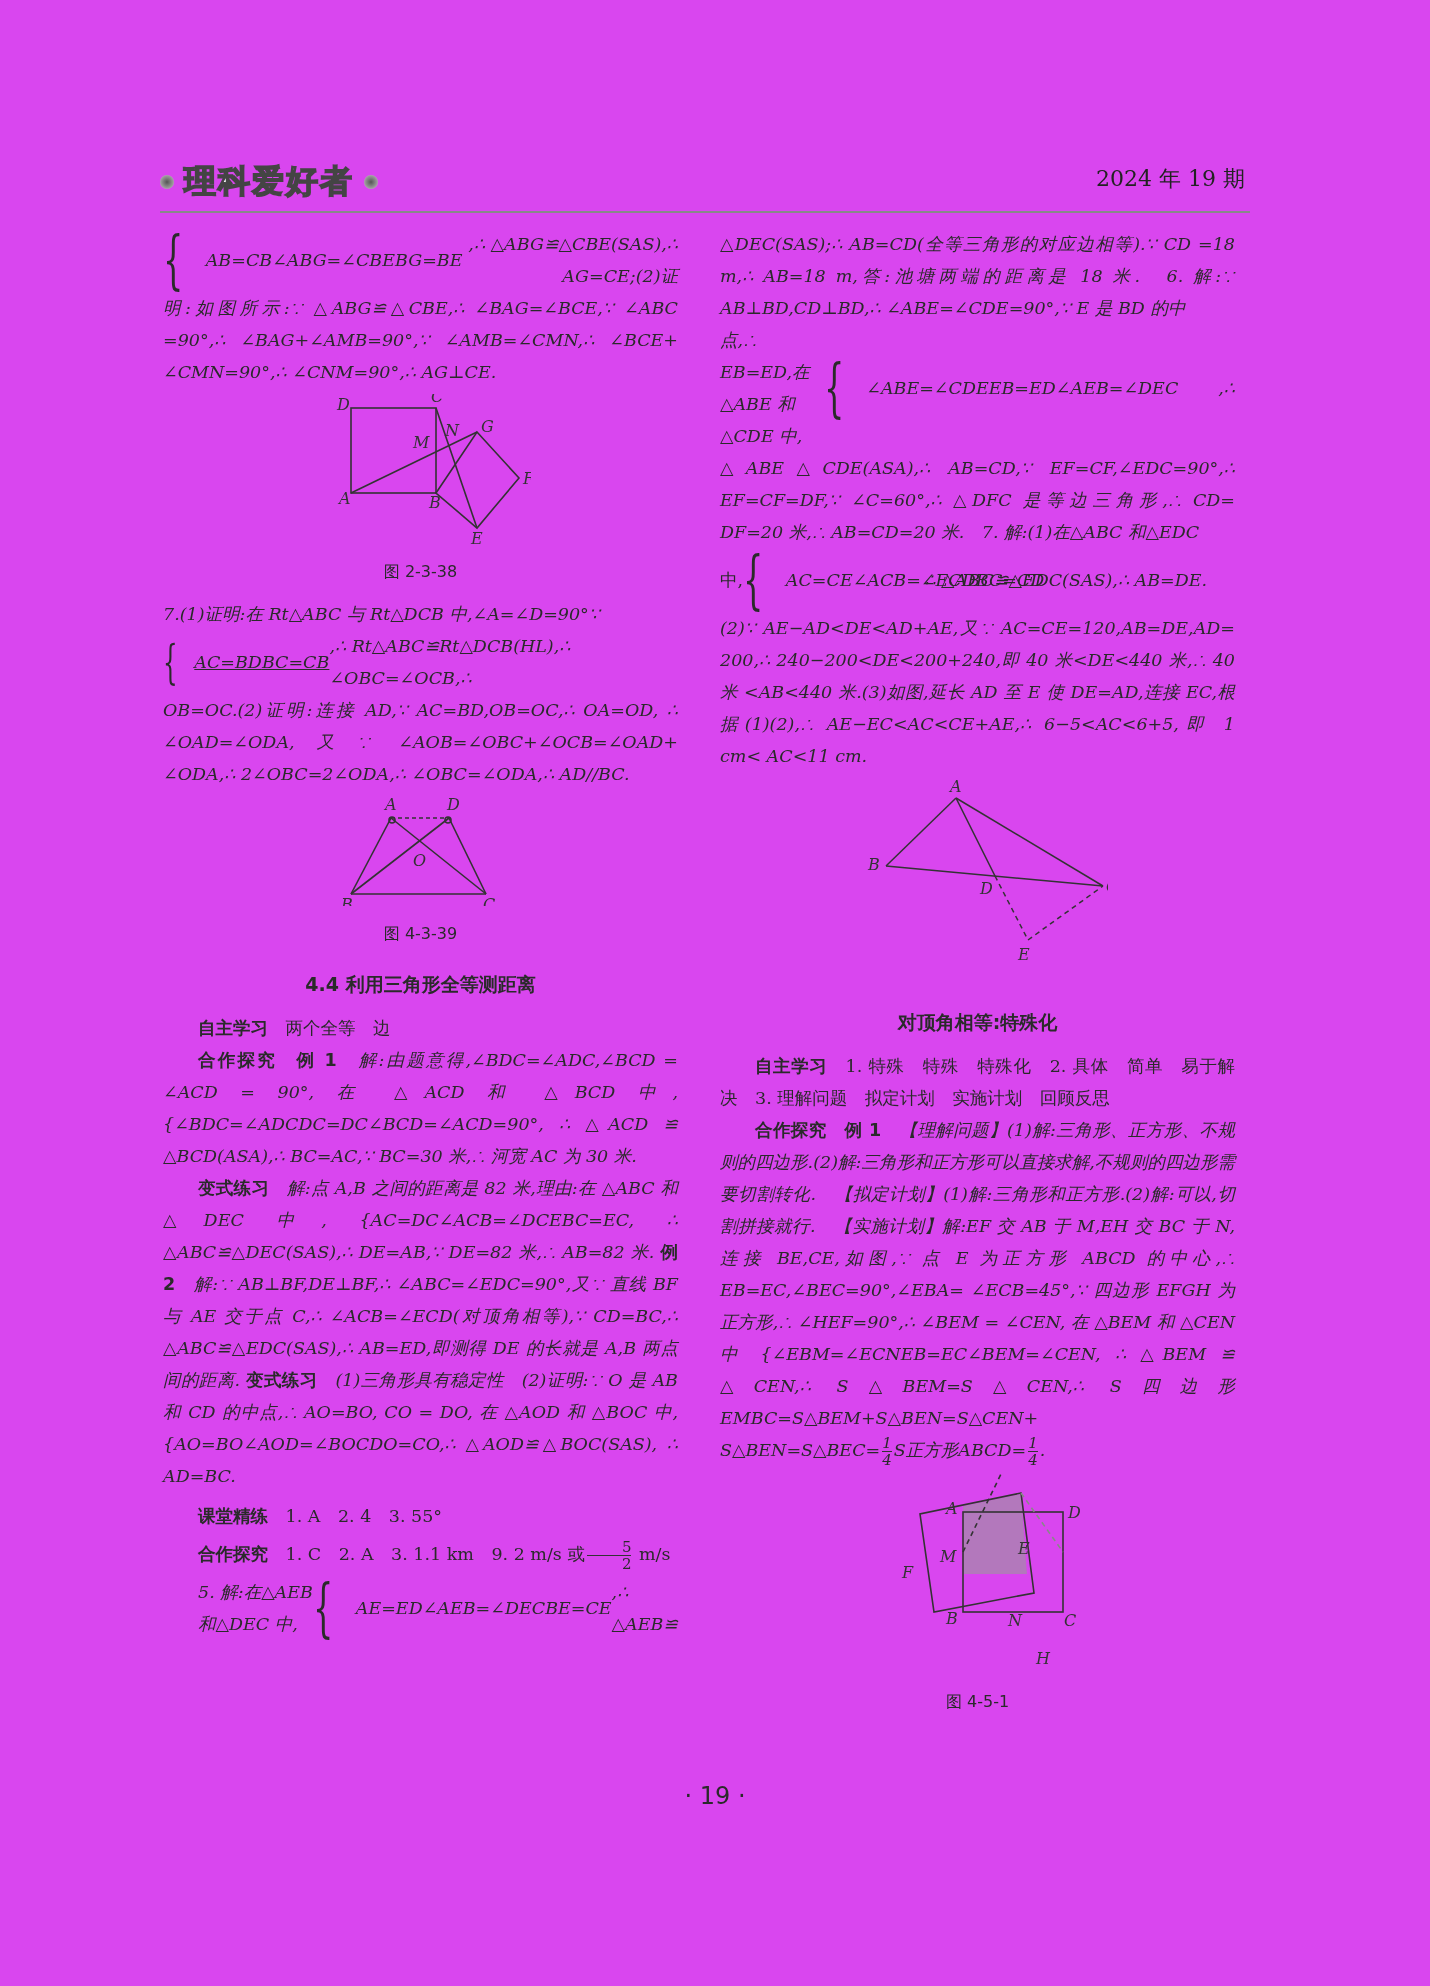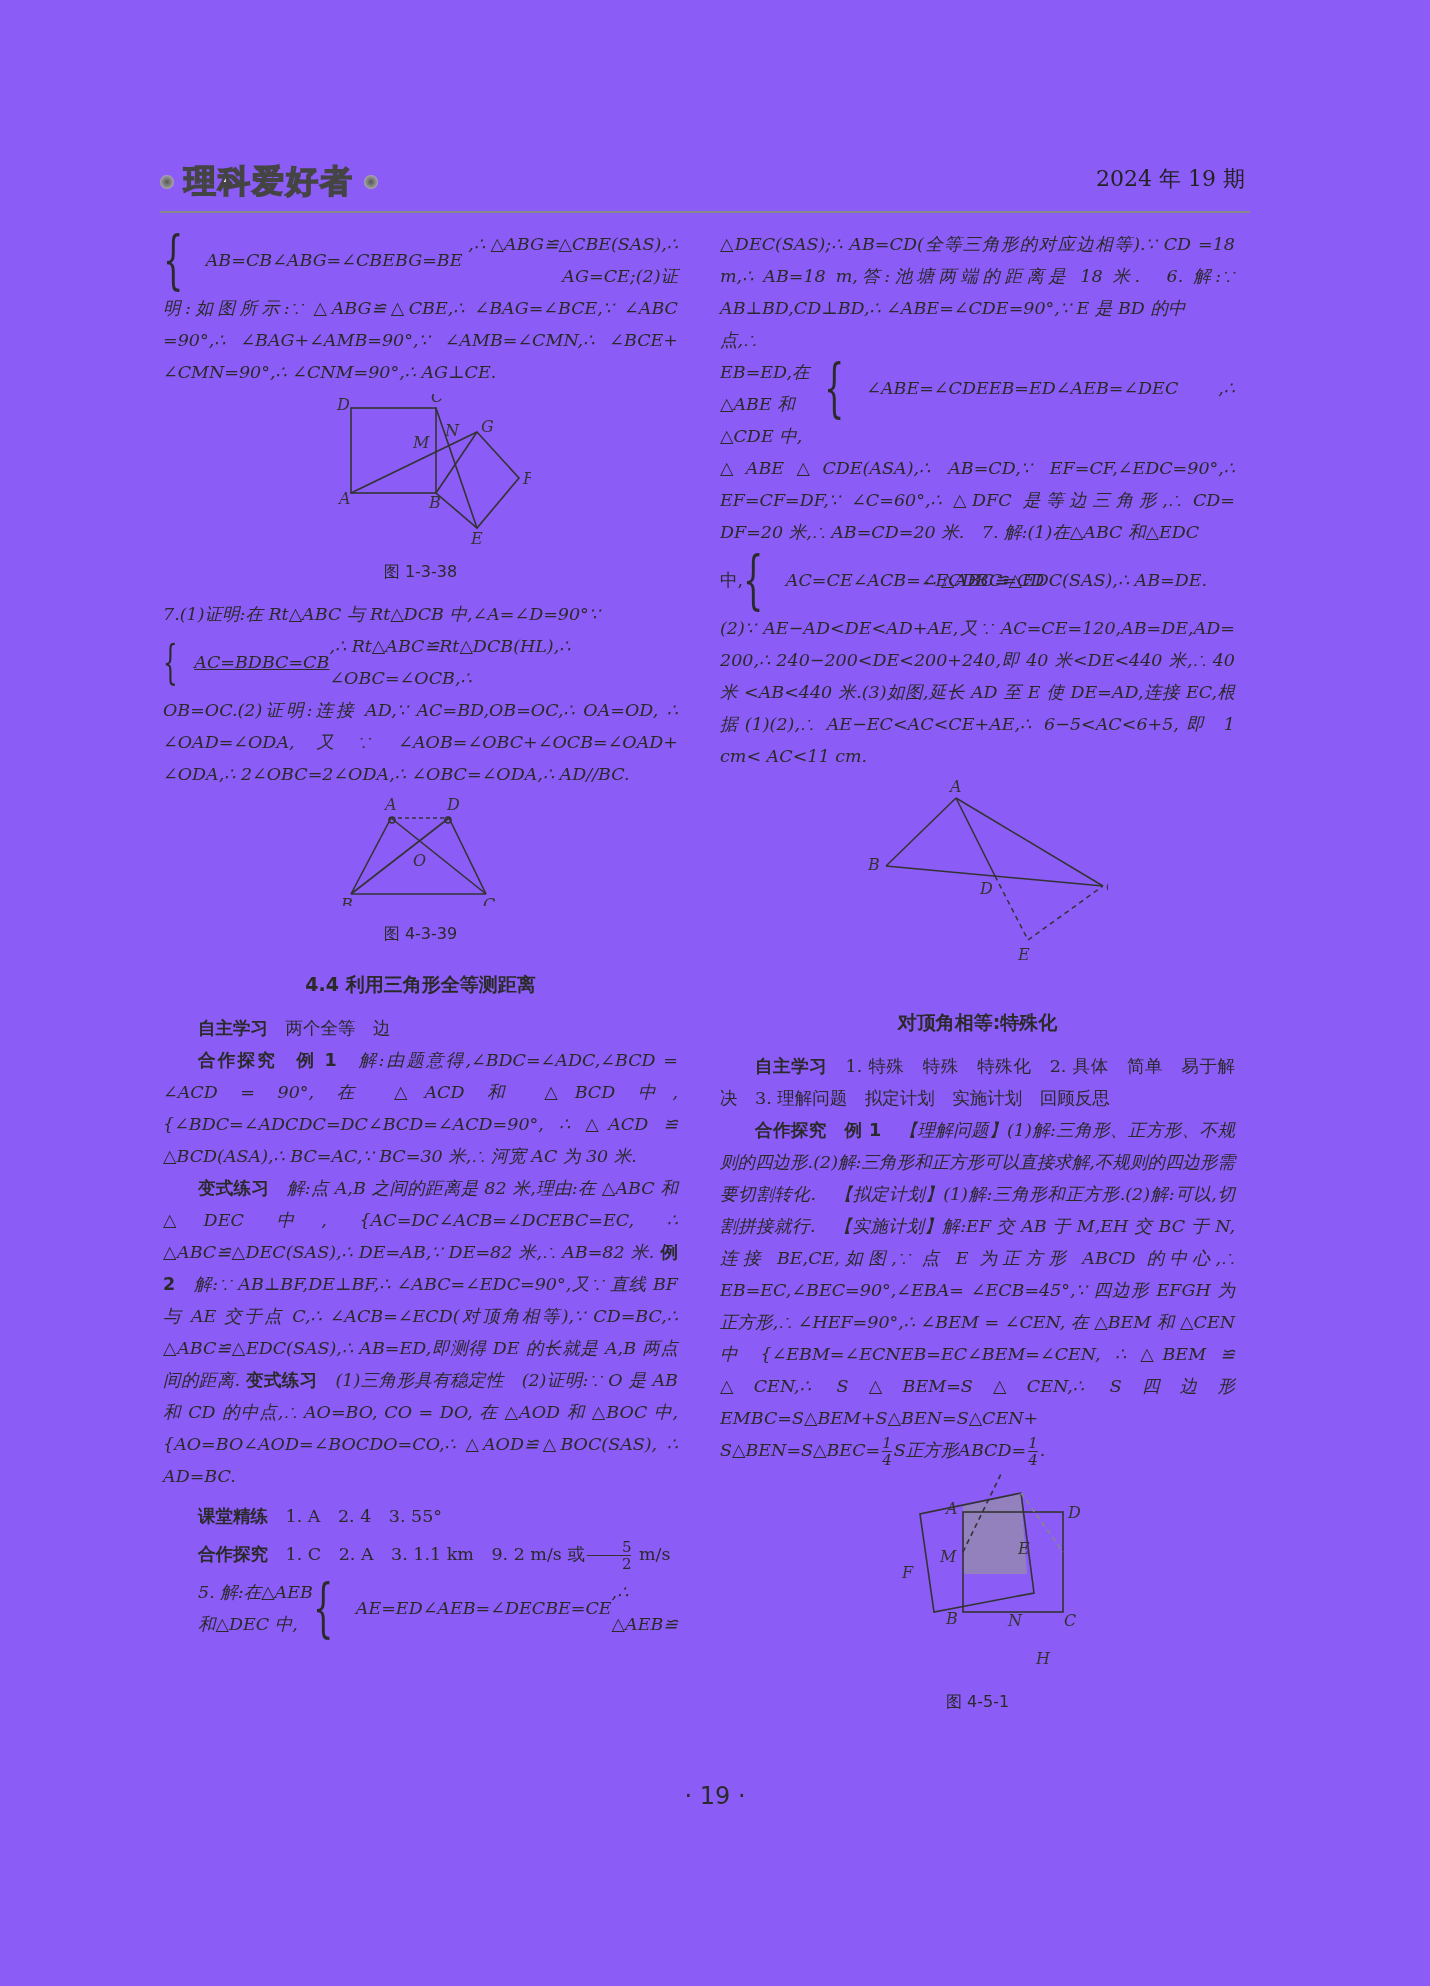--- a/index.html
+++ b/index.html
@@ -1,17 +1,17 @@
 <!DOCTYPE html>
 <html><head>
 <meta charset="utf-8">
 <style>
   html,body{margin:0;padding:0;background:#ffffff;}
   body{width:1430px;height:1986px;position:relative;overflow:hidden;font-family:"DejaVu Serif","Liberation Serif",serif;color:#2a2a2a;}
-  .page{position:absolute;left:0;top:0;width:1430px;height:1986px;background:#8b5cf6;}
+  .page{position:absolute;left:0;top:0;width:1430px;height:1986px;background:#d946ef;}
   .header{position:absolute;left:160px;top:160px;width:1085px;height:50px;}
   .logo{position:absolute;left:0;top:0;display:flex;align-items:center;gap:6px;}
   .logo .dot{width:14px;height:14px;border-radius:50%;background:radial-gradient(circle,#555 0,#999 60%,#ddd 100%);}
   .logo .brand{font-family:"DejaVu Sans",sans-serif;font-weight:bold;font-size:32px;letter-spacing:2px;color:#fff;-webkit-text-stroke:1.5px #444;padding:0 4px;}
   .issue{position:absolute;right:0;top:4px;font-size:22px;color:#222;}
   .rule{position:absolute;left:160px;top:211px;width:1090px;height:2px;background:#888;}
   .col{position:absolute;top:228px;font-size:17.5px;line-height:32px;}
   .col.left{left:163px;width:515px;}
   .col.right{left:720px;width:515px;}
   .p{margin:0;text-align:justify;}
@@ -69,21 +69,21 @@
         <text x="26" y="16">D</text>
           <text x="120" y="8">C</text>
         <text x="102" y="54">M</text>
           <text x="134" y="42">N</text>
         <text x="170" y="38">G</text>
           <text x="28" y="110">A</text>
         <text x="118" y="114">B</text>
           <text x="212" y="90">F</text>
         <text x="160" y="150">E</text>
       </svg>
-      <div class="caption">图 1-3-38</div>
+      <div class="caption">图 2-3-38</div>
     </div>
 
     <p class="p math" style="margin-top:10px;">7.(1)证明:在 Rt△ABC 与 Rt△DCB 中,∠A=∠D=90°∵</p>
     <div class="brace-group">
       <span class="brace two">{</span>
       <div class="sys math" style="line-height:26px;text-decoration:underline;">
         <span>AC=BD</span>
         <span>BC=CB</span>
       </div>
       <span class="math">,∴ Rt△ABC≌Rt△DCB(HL),∴ ∠OBC=∠OCB,∴</span>

